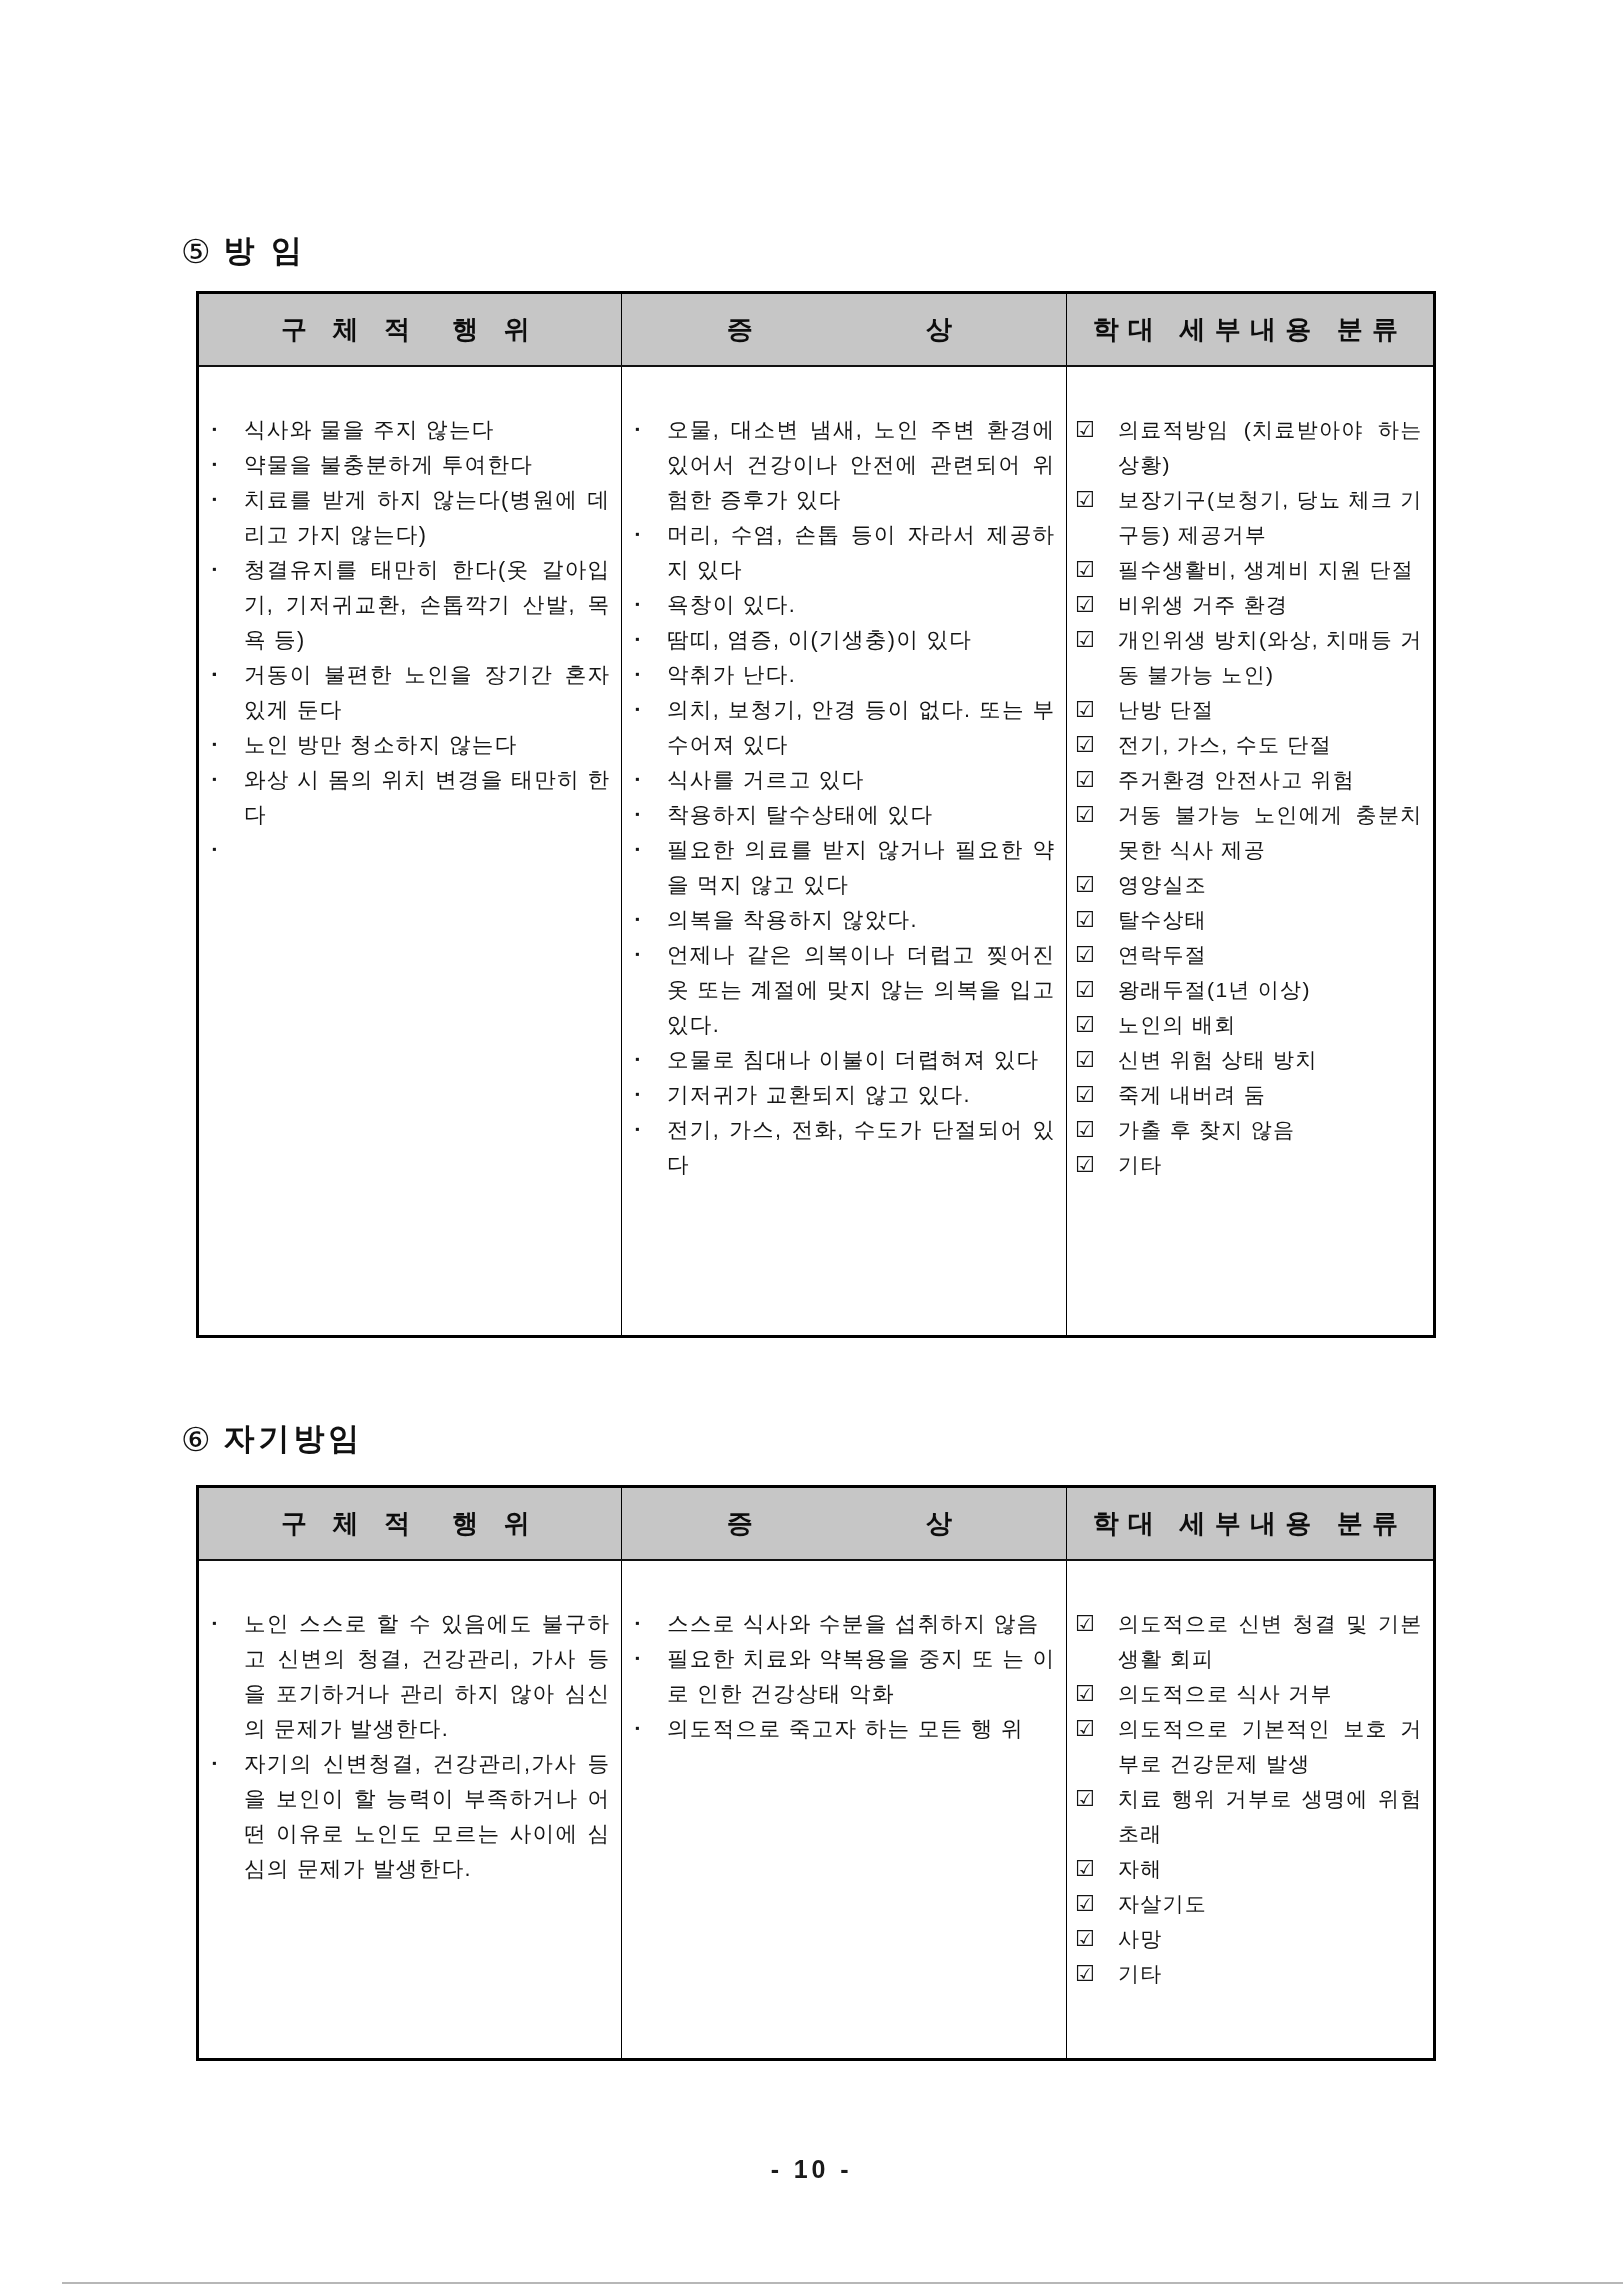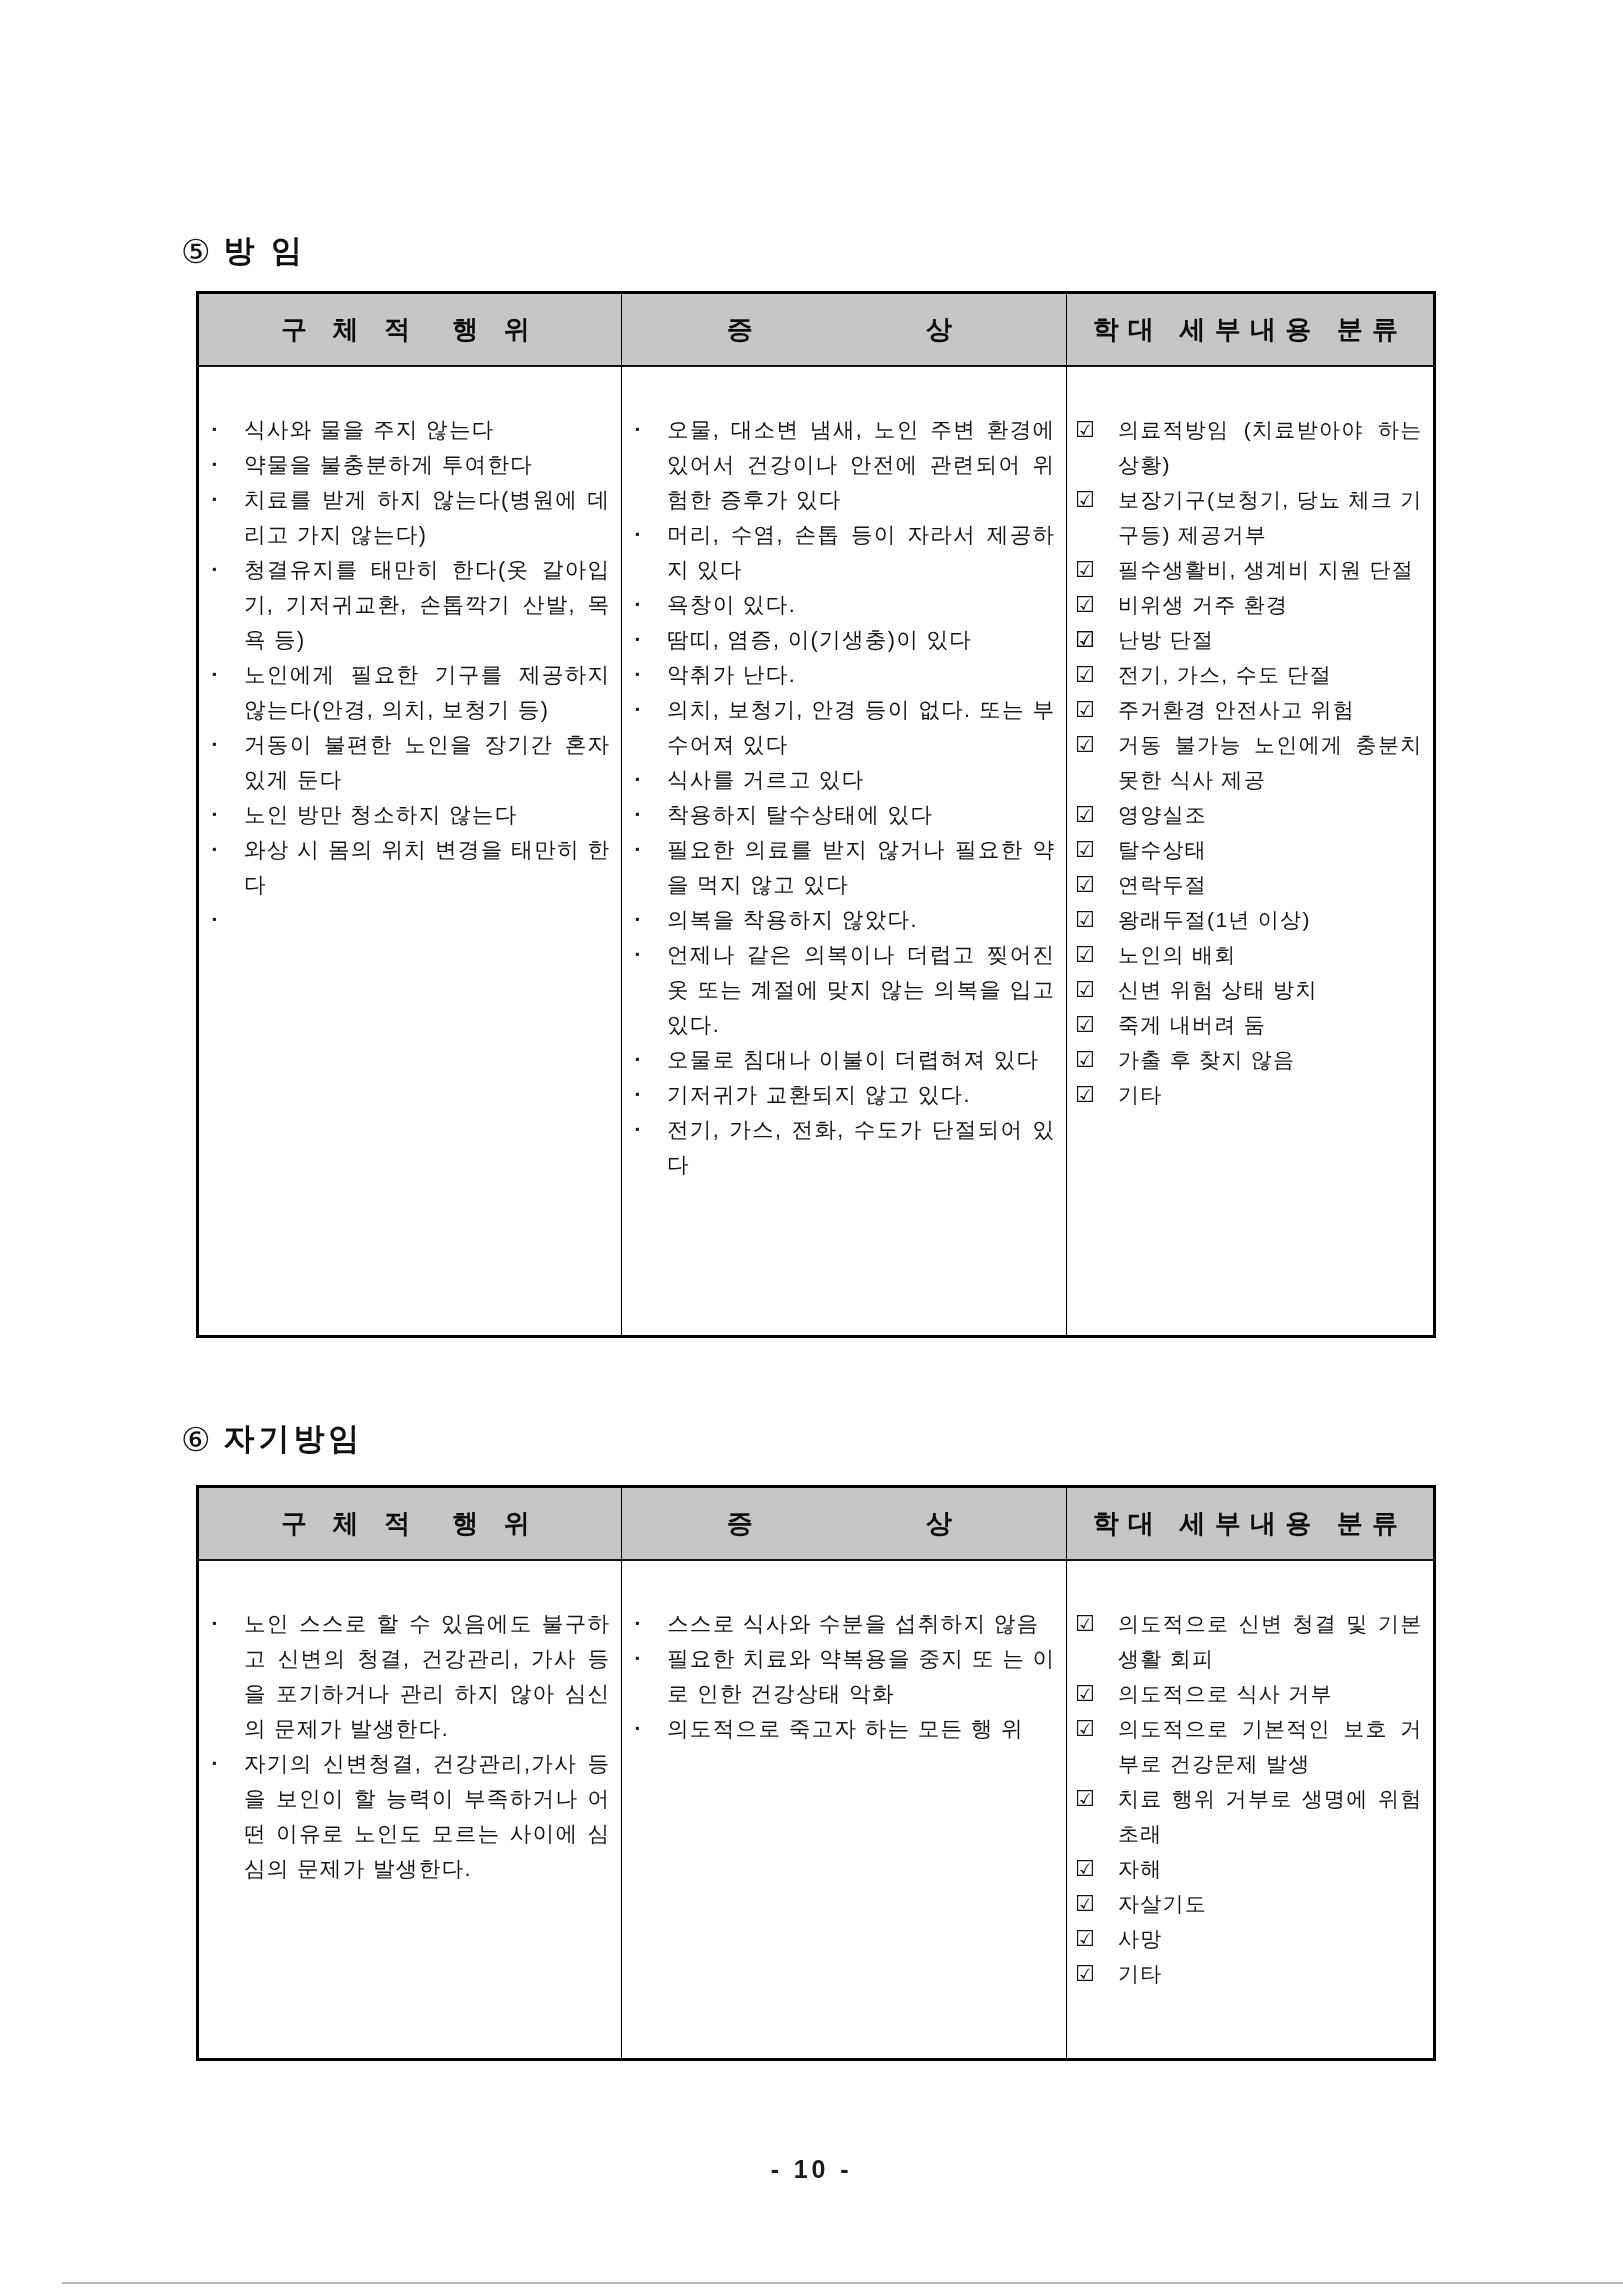--- a/index.html
+++ b/index.html
@@ -126,21 +126,21 @@
       <div class="th c3">학대 세부내용 분류</div>
     </div>
     <div class="tbody">
       <div class="td c1">
         <ul class="items bullets">
 
         <li><span class="marker">▪</span><span class="txt">식사와 물을 주지 않는다</span></li>
             <li><span class="marker">▪</span><span class="txt">약물을 불충분하게 투여한다</span></li>
             <li><span class="marker">▪</span><span class="txt">치료를 받게 하지 않는다(병원에 데리고 가지 않는다)</span></li>
             <li><span class="marker">▪</span><span class="txt">청결유지를 태만히 한다(옷 갈아입기, 기저귀교환, 손톱깍기 산발, 목욕 등)</span></li>
-            <li><span class="marker">▪</span><span class="txt">노인에게 필요한 기구를 제공하지 않는다(안경, 의치, 보청기 등)</span></li>
+            <li><span class="marker">▪</span></li>
             <li><span class="marker">▪</span><span class="txt">거동이 불편한 노인을 장기간 혼자 있게 둔다</span></li>
             <li><span class="marker">▪</span><span class="txt">노인 방만 청소하지 않는다</span></li>
             <li><span class="marker">▪</span><span class="txt">와상 시 몸의 위치 변경을 태만히 한다</span></li>
             <li><span class="marker">▪</span></li>
           </ul>
       </div>
       <div class="td c2">
         <ul class="items bullets">
 
         <li><span class="marker">▪</span><span class="txt">오물, 대소변 냄새, 노인 주변 환경에 있어서 건강이나 안전에 관련되어 위험한 증후가 있다</span></li>
@@ -159,21 +159,21 @@
             <li><span class="marker">▪</span><span class="txt">전기, 가스, 전화, 수도가 단절되어 있다</span></li>
           </ul>
       </div>
       <div class="td c3">
         <ul class="items checks">
 
         <li><span class="marker">☑</span><span class="txt">의료적방임 (치료받아야 하는 상황)</span></li>
             <li><span class="marker">☑</span><span class="txt">보장기구(보청기, 당뇨 체크 기구등) 제공거부</span></li>
             <li><span class="marker">☑</span><span class="txt">필수생활비, 생계비 지원 단절</span></li>
             <li><span class="marker">☑</span><span class="txt">비위생 거주 환경</span></li>
-            <li><span class="marker">☑</span></li>
+            <li><span class="marker">☑</span><span class="txt">개인위생 방치(와상, 치매등 거동 불가능 노인)</span></li>
             <li><span class="marker">☑</span><span class="txt">난방 단절</span></li>
             <li><span class="marker">☑</span><span class="txt">전기, 가스, 수도 단절</span></li>
             <li><span class="marker">☑</span><span class="txt">주거환경 안전사고 위험</span></li>
             <li><span class="marker">☑</span><span class="txt">거동 불가능 노인에게 충분치 못한 식사 제공</span></li>
             <li><span class="marker">☑</span><span class="txt">영양실조</span></li>
             <li><span class="marker">☑</span><span class="txt">탈수상태</span></li>
             <li><span class="marker">☑</span><span class="txt">연락두절</span></li>
             <li><span class="marker">☑</span><span class="txt">왕래두절(1년 이상)</span></li>
             <li><span class="marker">☑</span><span class="txt">노인의 배회</span></li>
             <li><span class="marker">☑</span><span class="txt">신변 위험 상태 방치</span></li>

